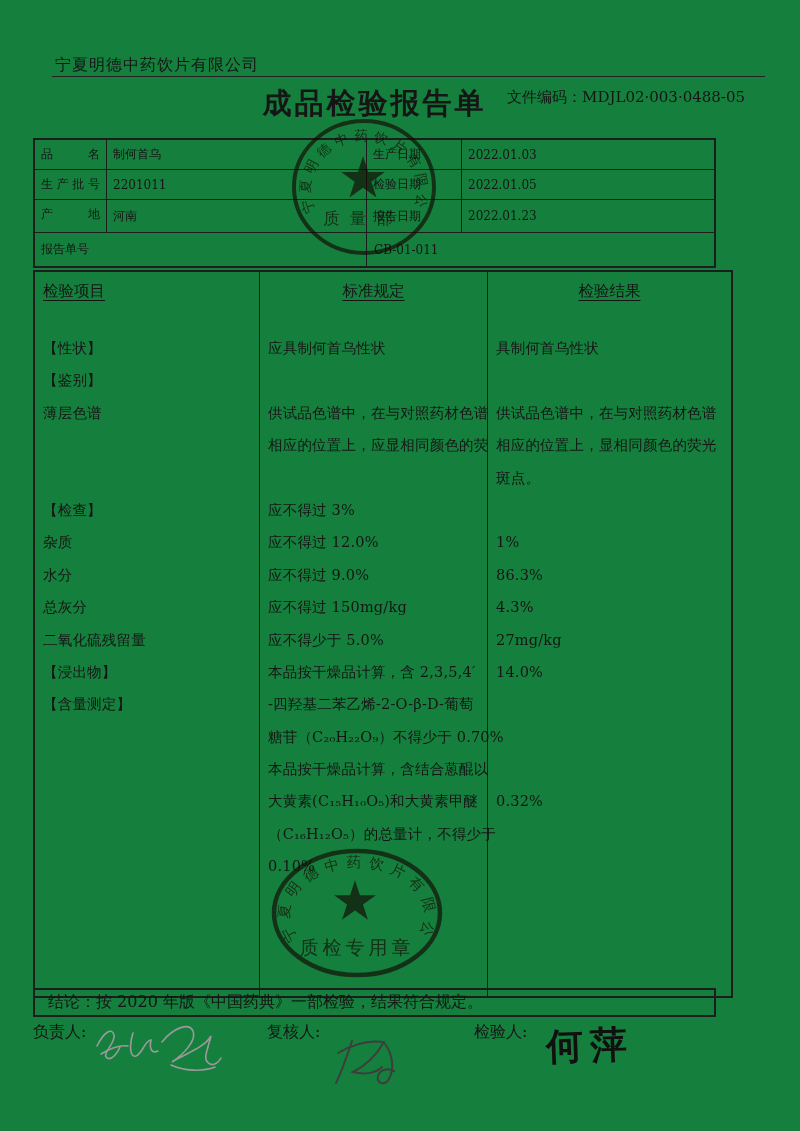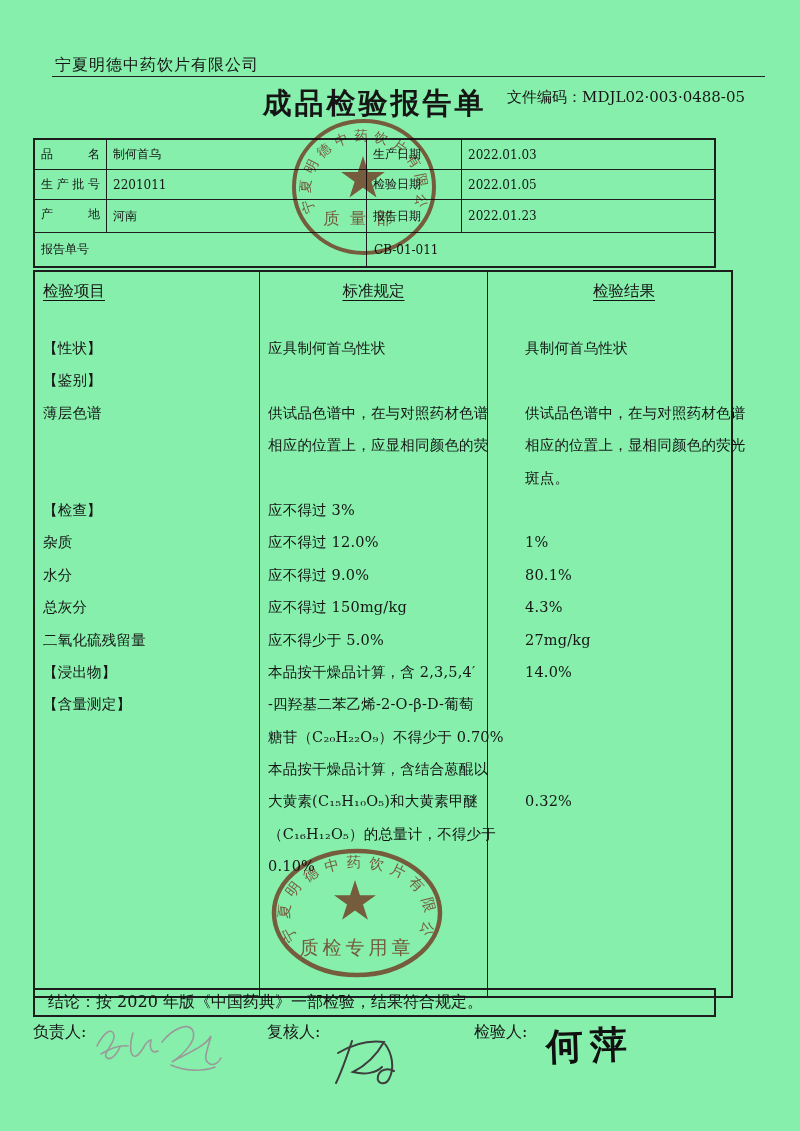--- a/index.html
+++ b/index.html
@@ -1,18 +1,18 @@
 <!DOCTYPE html>
 <html><head>
 <meta charset="utf-8">
 <style>
   html,body { margin:0; padding:0; background:#888; }
   .page {
     position:relative; width:800px; height:1131px; margin:0 auto;
-    background:#86efac; overflow:hidden;
+    background:#15803d; overflow:hidden;
     font-family:"DejaVu Serif","Liberation Serif",serif;
     color:#151515;
   }
   
   .lh-company { position:absolute; left:55px; top:55px; font-size:16px; letter-spacing:1px; }
   .lh-code    { position:absolute; right:55px; top:56px; font-size:15px;margin-top:32px; }
   .lh-rule    { position:absolute; left:52px; top:76px; width:713px; height:0; border-top:1.5px solid #222; }
   .doc-title  { position:absolute; left:33px; top:84px; width:683px; text-align:center;
                 font-size:29px; font-weight:bold; letter-spacing:3px;
                 font-family:"DejaVu Sans","Liberation Sans",sans-serif; }
@@ -32,21 +32,21 @@
   .info-table .lbl { text-align-last:justify; display:block; line-height:29px; }
   .info-table .lbl-cell { display:block; }
   .span2 { grid-column:span 2; }
 
   
   .main-table {
     position:absolute; left:33px; top:270px; width:700px; height:728px; box-sizing:border-box;
     border:2px solid #1d1d1d; display:flex; font-size:15px;
   }
   .mcol { position:relative; box-sizing:border-box; border-right:1.5px solid #1d1d1d; }
-  .mcol:last-child { border-right:none;margin-left:29px; }
+  .mcol:last-child { border-right:none; }
   .mcol-1 { width:225px; } .mcol-2 { width:228px; } .mcol-3 { flex:1; }
   .mhead { position:absolute; top:9px; left:0; right:0; text-align:center;
            text-decoration:underline; text-underline-offset:4px; font-size:15.5px; }
   .mcol-1 .mhead { text-align:left; padding-left:8px; }
   .mbody { position:absolute; top:60px; left:0; right:0; }
   .tline { height:32.4px; line-height:32.4px; white-space:nowrap; padding-left:8px;
            font-size:14.5px; letter-spacing:0.2px; }
 
   
   .conclusion {
@@ -154,21 +154,21 @@
     <div class="mcol mcol-3">
       <div class="mhead">检验结果</div>
       <div class="mbody">
           <div class="tline">具制何首乌性状</div>
           <div class="tline">&nbsp;</div>
           <div class="tline">供试品色谱中，在与对照药材色谱</div>
           <div class="tline">相应的位置上，显相同颜色的荧光</div>
           <div class="tline">斑点。</div>
           <div class="tline">&nbsp;</div>
           <div class="tline">1%</div>
-          <div class="tline">80.1%</div>
+          <div class="tline">86.3%</div>
           <div class="tline">4.3%</div>
           <div class="tline">27mg/kg</div>
           <div class="tline">14.0%</div>
           <div class="tline">&nbsp;</div>
           <div class="tline">&nbsp;</div>
           <div class="tline">&nbsp;</div>
           <div class="tline">0.32%</div>
           <div class="tline">&nbsp;</div>
           <div class="tline">&nbsp;</div>
         </div>

